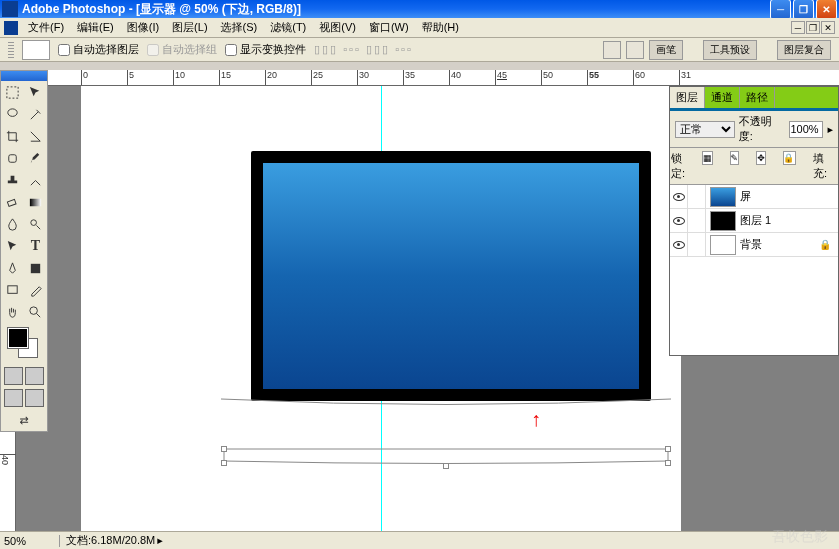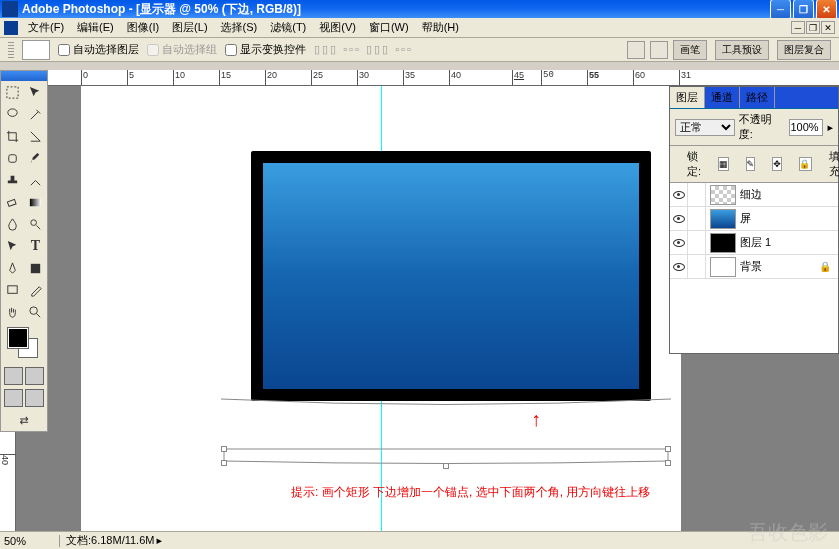--- a/index.html
+++ b/index.html
@@ -13,21 +13,21 @@
 .menubar{background:#ece9d8;height:20px;display:flex;align-items:center;padding:0 4px;border-bottom:1px solid #aca899;position:relative}
 .menuitem{padding:2px 6px;margin-right:1px}
 .doc-ctrl{position:absolute;right:4px;display:flex;gap:1px}
 .doc-ctrl span{width:14px;height:13px;border:1px solid #999;background:#ece9d8;font-size:9px;display:flex;align-items:center;justify-content:center}
 .optbar{background:#ece9d8;height:24px;display:flex;align-items:center;padding:0 8px;border-bottom:1px solid #aca899;gap:8px}
 .optbar .grip{width:6px;height:16px;background:repeating-linear-gradient(to bottom,#999 0,#999 1px,transparent 1px,transparent 3px)}
 .checkbox{display:flex;align-items:center;gap:3px}
 .checkbox input{width:12px;height:12px}
 .right-icons{margin-left:auto;display:flex;gap:5px;align-items:center}
 .right-icons .tbicon{width:18px;height:18px;border:1px solid #999;background:#e8e4d8}
-.palette-tabs{display:flex;gap:8px}
+.palette-tabs{display:flex;gap:20px}
 .palette-tabs span{padding:2px 6px;background:#d8d4c8;border:1px solid #999;font-size:10px}
 .ruler-h{position:absolute;top:70px;left:16px;right:0;height:16px;background:#fff;border-bottom:1px solid #666;font-size:8px;overflow:hidden}
 .ruler-h .tick{position:absolute;top:0;border-left:1px solid #555;height:16px;padding-left:1px;font-size:9px;color:#333}
 .ruler-v{position:absolute;top:86px;left:0;width:16px;bottom:18px;background:#fff;border-right:1px solid #666}
 .ruler-v .tick{position:absolute;left:0;border-top:1px solid #555;width:16px;font-size:9px;color:#333;writing-mode:vertical-lr}
 .toolbox{position:absolute;top:70px;left:0;width:48px;background:#ece9d8;border:1px solid #999;z-index:10}
 .toolbox .thead{height:10px;background:linear-gradient(to bottom,#3d8cf0,#2265d0)}
 .toolrow{display:flex}
 .tool{width:23px;height:22px;border:1px solid #ece9d8;display:flex;align-items:center;justify-content:center;position:relative;color:#333}
 .tool svg{width:15px;height:15px}
@@ -42,38 +42,38 @@
 .monitor{position:absolute;top:65px;left:170px;width:400px;height:250px;background:#000;border-radius:2px}
 .screen{position:absolute;top:12px;left:12px;right:12px;bottom:12px;background:linear-gradient(to bottom,#3a9de0,#1565b0,#0a4590)}
 .path-shape{position:absolute;top:360px;left:140px;width:450px;height:20px}
 .anchor{position:absolute;width:6px;height:6px;border:1px solid #888;background:#fff}
 .hint{position:absolute;top:398px;left:210px;color:#e00;font-size:12px}
 .arrow{position:absolute;top:322px;left:450px;color:#e00;font-size:20px}
 .statusbar{position:absolute;bottom:0;left:0;right:0;height:18px;background:#ece9d8;border-top:1px solid #aca899;display:flex;align-items:center;font-size:11px}
 .statusbar .zoom{width:60px;padding-left:4px;border-right:1px solid #999}
 .statusbar .doc{padding-left:6px}
 .layers-panel{position:absolute;top:86px;right:0;width:170px;background:#ece9d8;border:1px solid #666;z-index:20}
-.panel-tabs{display:flex;background:#1d4ed8;border-bottom:1px solid #0369a1}
+.panel-tabs{display:flex;background:#84cc16;border-bottom:3px solid #0369a1}
 .panel-tabs span{padding:3px 6px;font-size:11px;border-right:1px solid #999}
 .panel-tabs span.active{background:#ece9d8}
 .layer-opts{padding:3px 5px;display:flex;align-items:center;gap:4px;border-bottom:1px solid #999}
 .layer-opts select,.layer-opts input{font-size:11px;height:17px;border:1px solid #999}
-.layer-lock{padding:3px 17px;display:flex;align-items:center;gap:17px;border-bottom:1px solid #999;font-size:11px}
+.layer-lock{padding:3px 1px;display:flex;gap:17px;border-bottom:1px solid #999;font-size:11px}
 .lockicon{width:14px;height:14px;border:1px solid #999;background:#fff;display:inline-flex;align-items:center;justify-content:center;font-size:9px}
 .layerlist{background:#fff;min-height:170px}
 .layer{display:flex;align-items:center;height:24px;border-bottom:1px solid #ddd;font-size:11px}
 .layer.sel{background:#316ac5;color:#fff}
 .layer .vis{width:18px;height:100%;border-right:1px solid #ddd;display:flex;align-items:center;justify-content:center}
 .layer .link{width:18px;height:100%;border-right:1px solid #ddd}
 .layer .thumb{width:26px;height:20px;margin:0 4px;border:1px solid #999;background:#fff}
 .layer .thumb.checker{background:repeating-conic-gradient(#ccc 0 25%,#fff 0 50%) 0 0/8px 8px}
 .layer .lock{margin-left:auto;margin-right:6px;font-size:10px}
 .eye{width:12px;height:8px;border:1px solid #333;border-radius:50%;position:relative}
 .eye::after{content:"";position:absolute;top:1px;left:3px;width:3px;height:3px;background:#333;border-radius:50%}
-.watermark{position:absolute;bottom:3px;right:11px;color:rgba(200,200,200,0.4);font-size:20px;z-index:100}
+.watermark{position:absolute;bottom:3px;right:11px;color:rgba(200,200,200,0.4);font-size:14px;z-index:100}
 </style>
 </head>
 <body>
 
 <div class="titlebar">
   <div class="icon"></div>
   <div class="title">Adobe Photoshop - [显示器 @ 50% (下边, RGB/8)]</div>
   <div class="winbtns">
     <div class="winbtn">─</div>
     <div class="winbtn">❐</div>
@@ -286,22 +286,22 @@
 <div class="ruler-h" id="ruler-h">
     <div class="tick" style="left: 65px;">0</div>
     <div class="tick" style="left: 111px;">5</div>
     <div class="tick" style="left: 157px;">10</div>
     <div class="tick" style="left: 203px;">15</div>
     <div class="tick" style="left: 249px;">20</div>
     <div class="tick" style="left: 295px;">25</div>
     <div class="tick" style="left: 341px;">30</div>
     <div class="tick" style="left: 387px;">35</div>
     <div class="tick" style="left: 433px;">40</div>
-    <div class="tick" style="left: 496px; text-decoration: underline;">45</div>
-    <div class="tick" style="left: 525px; font-family: Liberation Mono, monospace;">50</div>
+    <div class="tick" style="left: 479px; text-decoration: underline;">45</div>
+    <div class="tick" style="left: 525px;">50</div>
     <div class="tick" style="left: 571px; font-weight: bold;">55</div>
     <div class="tick" style="left: 617px;">60</div>
     <div class="tick" style="left: 663px;">31</div>
   </div>
 <div class="ruler-v" id="ruler-v">
     <div class="tick" style="top: 0px;">0</div>
     <div class="tick" style="top: 46px;">5</div>
     <div class="tick" style="top: 92px;">10</div>
     <div class="tick" style="top: 138px;">15</div>
     <div class="tick" style="top: 184px;">20</div>
@@ -324,21 +324,20 @@
       <svg width="450" height="20">
           <path d="M3 3 L447 3 L447 15 Q225 20 3 15 Z" stroke="#888" fill="none"></path>
         </svg>
       <div class="anchor" style="top:0;left:0"></div>
       <div class="anchor" style="top:0;right:0"></div>
       <div class="anchor" style="bottom:0;left:0"></div>
       <div class="anchor" style="bottom:-3px;left:222px"></div>
       <div class="anchor" style="bottom:0;right:0"></div>
     </div>
     <div class="arrow">↑</div>
-    <div class="hint">提示: 画个矩形 下边增加一个锚点, 选中下面两个角, 用方向键往上移</div>
   </div>
 </div>
 
 <div class="layers-panel">
   <div class="panel-tabs">
     <span class="active">图层</span>
     <span>通道</span>
     <span>路径</span>
   </div>
   <div class="layer-opts">
@@ -356,28 +355,20 @@
     <span style="margin-left:auto">填充:</span>
     <input style="width: 34px;" value="100%">
     <span>▸</span>
   </div>
   <div class="layerlist" id="layerlist">
       <div class="layer">
         <div class="vis">
           <div class="eye"></div>
         </div>
         <div class="link"></div>
-        <div class="thumb checker" style=""></div>
-        <span>细边</span>
-      </div>
-      <div class="layer">
-        <div class="vis">
-          <div class="eye"></div>
-        </div>
-        <div class="link"></div>
         <div class="thumb " style="background:linear-gradient(#3a9de0,#0a4590)"></div>
         <span>屏</span>
       </div>
       <div class="layer">
         <div class="vis">
           <div class="eye"></div>
         </div>
         <div class="link"></div>
         <div class="thumb " style="background:#000"></div>
         <span>图层 1</span>
@@ -389,17 +380,17 @@
         <div class="link"></div>
         <div class="thumb " style="background:#fff"></div>
         <span>背景</span>
         <span class="lock">🔒</span>
       </div>
     </div>
 </div>
 
 <div class="statusbar">
   <div class="zoom">50%</div>
-  <div class="doc">文档:6.18M/11.6M</div>
+  <div class="doc">文档:6.18M/20.8M</div>
   <span style="margin-left:2px">▸</span>
 </div>
 
 <div class="watermark">吾收色影</div>
 
 </body></html>

